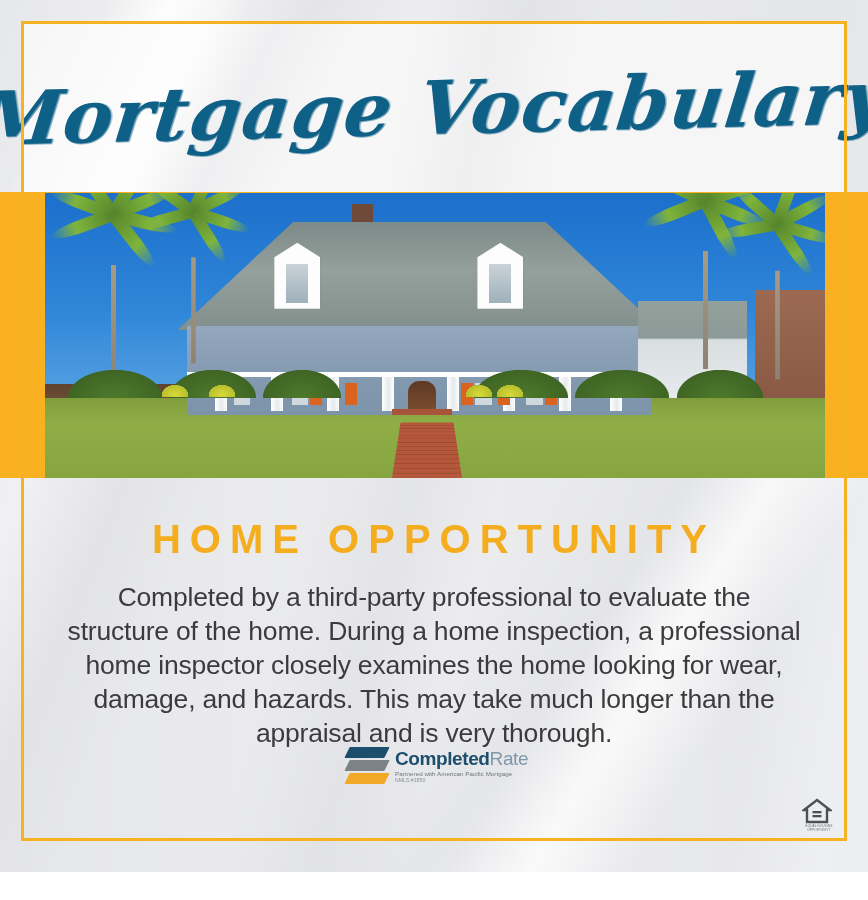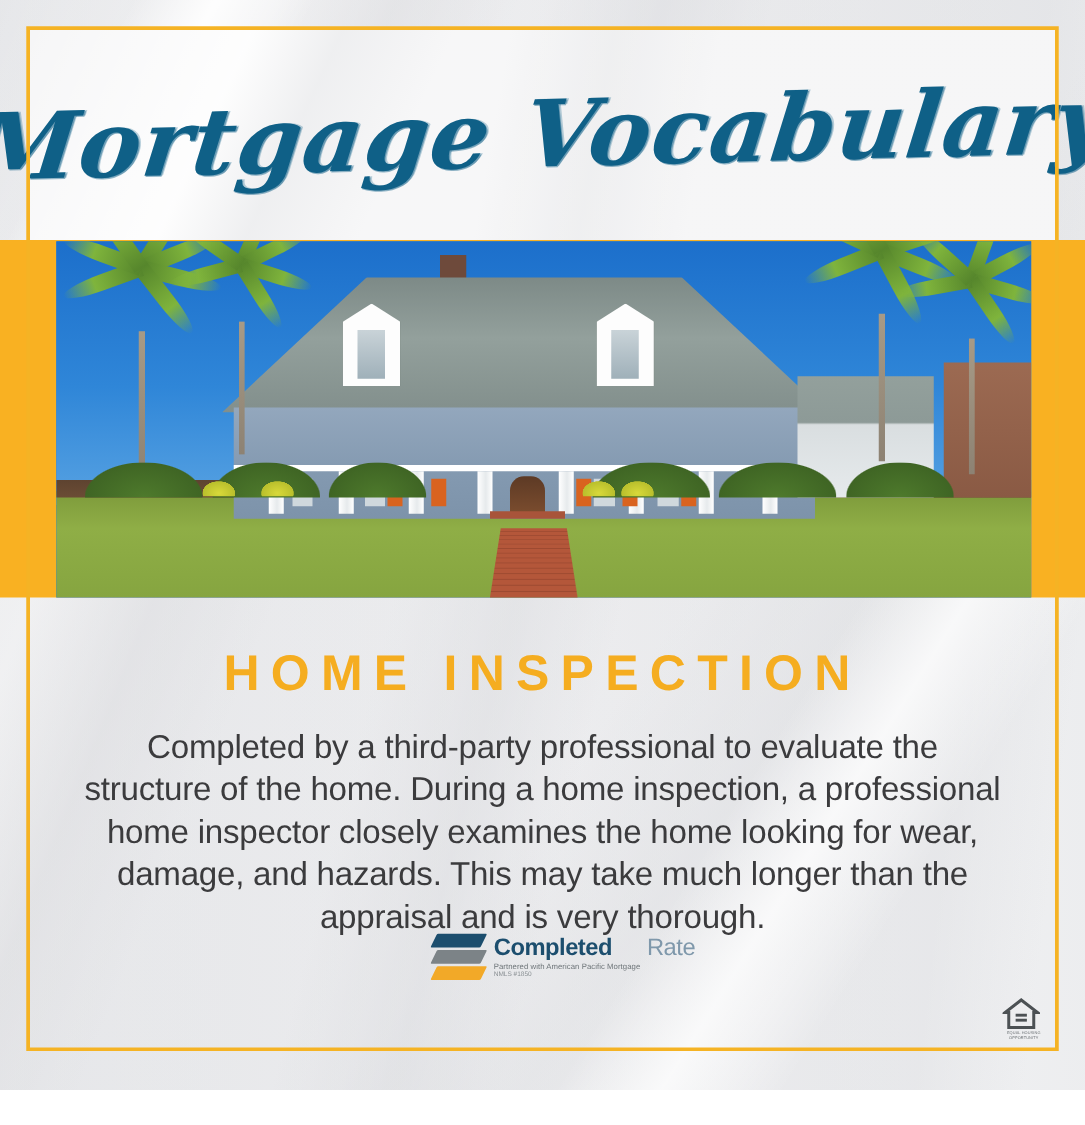--- a/index.html
+++ b/index.html
@@ -269,21 +269,20 @@
   .logo-word {
     font-size: 19px;
     font-weight: 700;
     color: #1c4e6e;
     letter-spacing: -0.4px;
     white-space: nowrap;
   }
   .logo-word .rate {
     font-weight: 400;
     color: #7f98ab;
-    padding-left: 28px;
   }
   .logo-tag {
     font-size: 6.2px;
     color: #6d7478;
     letter-spacing: 0.05px;
     margin-top: 3px;
     white-space: nowrap;
   }
   .logo-nmls {
     font-size: 5.2px;
@@ -407,21 +406,21 @@
     <div class="shrub" style="left:55%; width:12%;"></div>
     <div class="shrub" style="left:68%; width:12%;"></div>
     <div class="shrub" style="left:81%; width:11%;"></div>
     <div class="yellowmum" style="left:15%;"></div>
     <div class="yellowmum" style="left:21%;"></div>
     <div class="yellowmum" style="left:54%;"></div>
     <div class="yellowmum" style="left:58%;"></div>
   </div>
 
   <div class="content">
-    <h2 class="headline">HOME INSPECTION</h2>
+    <h2 class="headline">HOME OPPORTUNITY</h2>
     <p class="body-copy">Completed by a third-party professional to evaluate the structure of the home. During a home inspection, a professional home inspector closely examines the home looking for wear, damage, and hazards. This may take much longer than the appraisal and is very thorough.</p>
   </div>
 
   <div class="logo">
     <div class="logo-mark">
       <div class="logo-bar bar-navy"></div>
       <div class="logo-bar bar-gray"></div>
       <div class="logo-bar bar-gold"></div>
     </div>
     <div class="logo-text">

